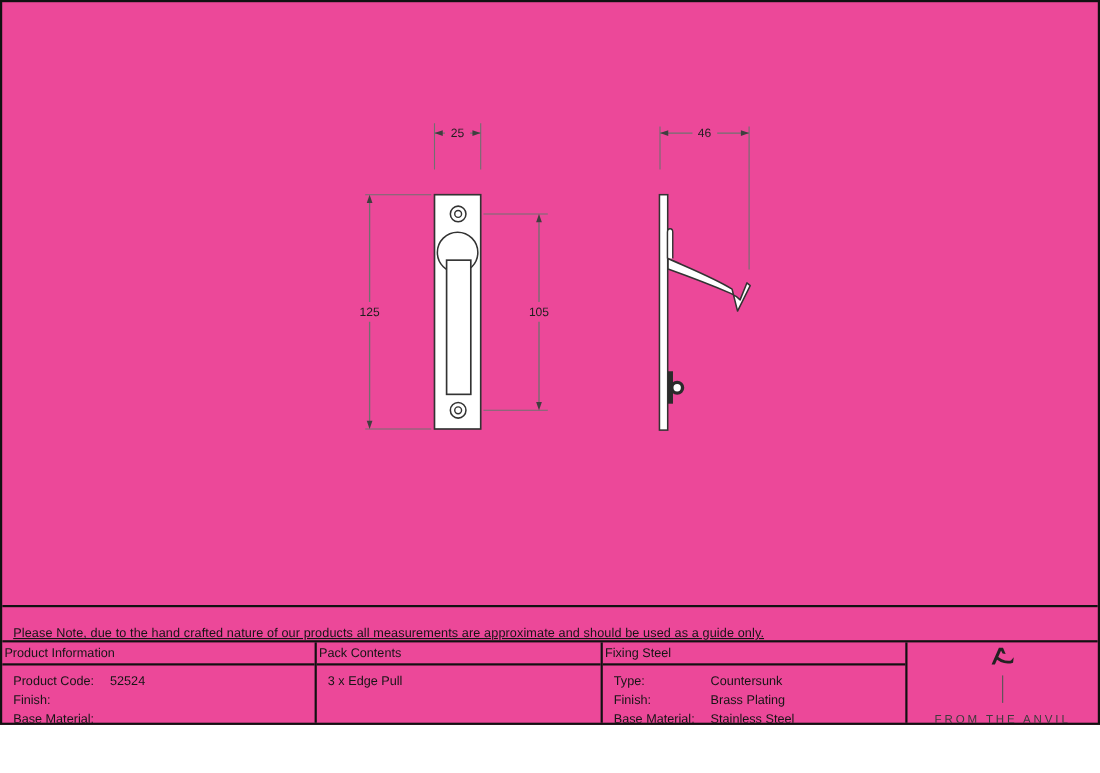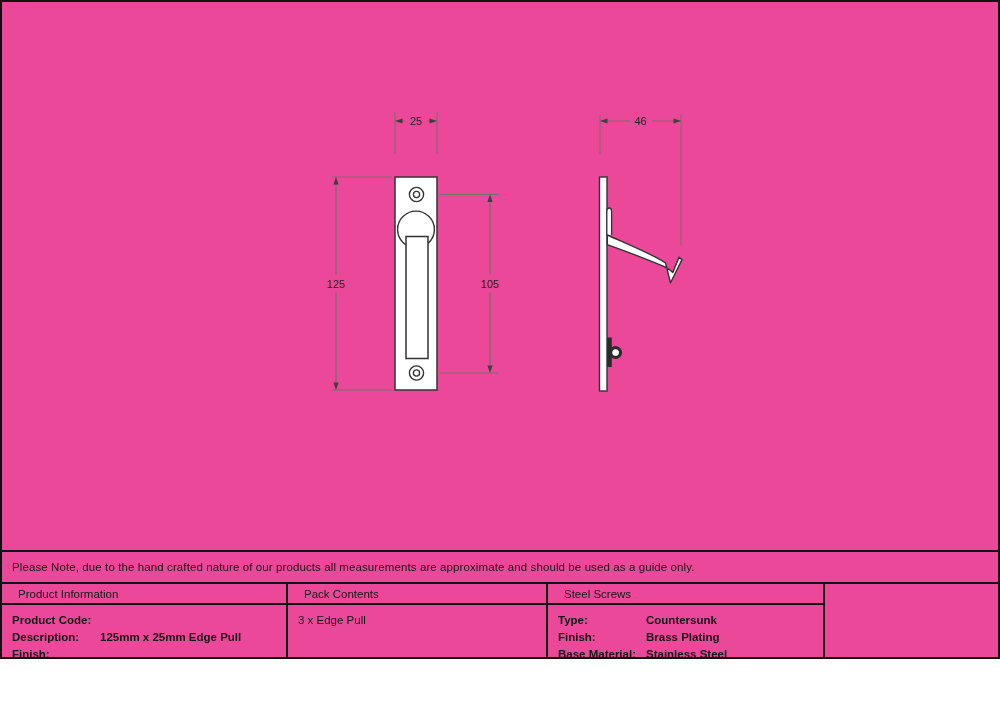--- a/index.html
+++ b/index.html
@@ -21,53 +21,54 @@
     width: 996px; height: 548px;
   }
 
   .note-row {
     position: absolute;
     top: 548px; left: 0; right: 0;
     height: 34px;
     border-top: 2px solid #111;
     border-bottom: 2px solid #111;
     display: flex;
-    align-items: center;
+    align-items: flex-end;
     padding-left: 10px;
     font-size: 11.5px;
     letter-spacing: 0.1px;
     color: #151515;
+    text-decoration: underline;
   }
 
   .spec-table {
     position: absolute;
     top: 582px; left: 0; right: 0; bottom: 0;
     display: grid;
     grid-template-columns: 286px 260px 277px auto;
   }
   .spec-col { border-right: 2px solid #111; display: flex; flex-direction: column; }
   .spec-col.last { border-right: none; }
 
   .col-header {
     height: 21px;
     border-bottom: 2px solid #111;
     display: flex;
     align-items: center;
-    padding-left: 16px;
+    padding-left: 2px;
     font-size: 11.5px;
     color: #151515;
   }
 
   .col-body {
     padding: 7px 8px 0 10px;
     font-size: 11.5px;
     line-height: 17px;
     color: #151515;
   }
-  .kv-row { display: grid; grid-template-columns: 88px auto; font-weight: bold; }
+  .kv-row { display: grid; grid-template-columns: 88px auto; }
   .kv-row .v { white-space: nowrap; }
   .pack-item { line-height: 17px; }
 
   .logo-cell {
     display: flex;
     align-items: center;
     justify-content: center;
     gap: 9px;
   }
   .logo-mark svg { display: block; }
@@ -160,54 +161,62 @@
     <span>Please Note, due to the hand crafted nature of our products all measurements are approximate and should be used as a guide only.</span>
   </div>
 
   <div class="spec-table">
 
     <div class="spec-col">
       <div class="col-header">Product Information</div>
       <div class="col-body">
         <div class="kv-row">
           <span class="k">Product Code:</span>
-        </div>
-        <div class="kv-row">
-          <span class="k">Description:</span>
-          <span class="v">125mm x 25mm Edge Pull</span>
+          <span class="v">52524</span>
         </div>
         <div class="kv-row">
           <span class="k">Finish:</span>
         </div>
         <div class="kv-row">
           <span class="k">Base Material:</span>
         </div>
       </div>
     </div>
 
     <div class="spec-col">
       <div class="col-header">Pack Contents</div>
       <div class="col-body">
         <div class="pack-item">3 x Edge Pull</div>
       </div>
     </div>
 
     <div class="spec-col">
-      <div class="col-header">Steel Screws</div>
+      <div class="col-header">Fixing Steel</div>
       <div class="col-body">
         <div class="kv-row">
           <span class="k">Type:</span>
           <span class="v">Countersunk</span>
         </div>
         <div class="kv-row">
           <span class="k">Finish:</span>
           <span class="v">Brass Plating</span>
         </div>
         <div class="kv-row">
           <span class="k">Base Material:</span>
           <span class="v">Stainless Steel</span>
         </div>
       </div>
     </div>
 
+    <div class="spec-col last logo-cell">
+      <span class="logo-mark">
+        <svg viewBox="0 0 26 20" width="21" height="17" fill="#222" aria-hidden="true">
+          <path d="M0.5 19.5 L8.8 0.5 L12.6 0.5 L4.3 19.5 Z
+                   M9.6 0.5 L13.4 0.5 L16.4 7.6 L12.9 6.9 Z
+                   M5.9 8.9 C10.3 13.6 16.2 15.9 22.4 14.9 L25.5 11.2 L24.7 17.3 C17.4 19.9 9.5 17.5 4.1 11.6 Z"></path>
+        </svg>
+      </span>
+      <span class="logo-divider"></span>
+      <span class="logo-text">FROM THE ANVIL</span>
+    </div>
 
   </div>
 </div>
 
 </body></html>

